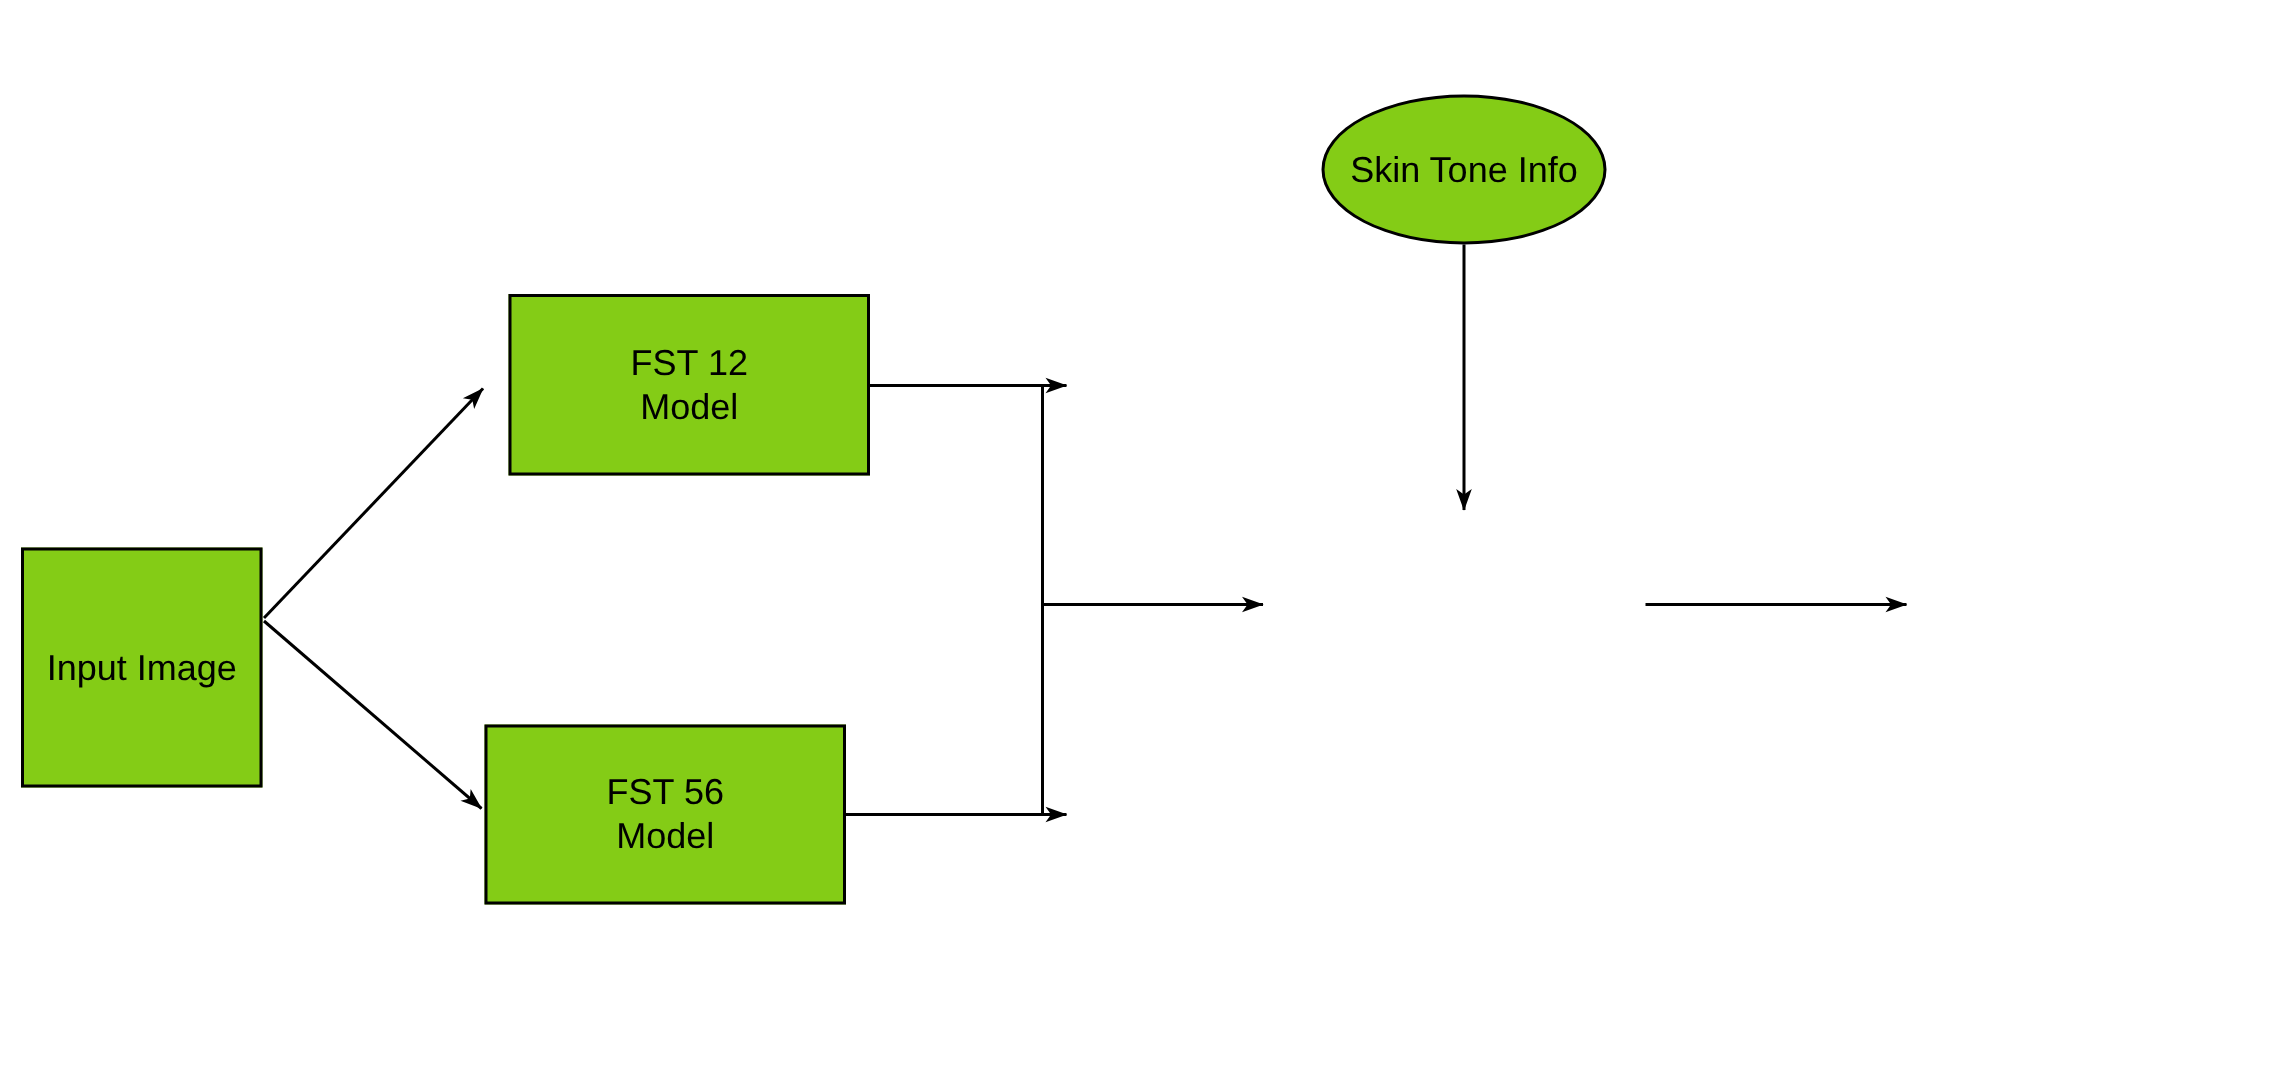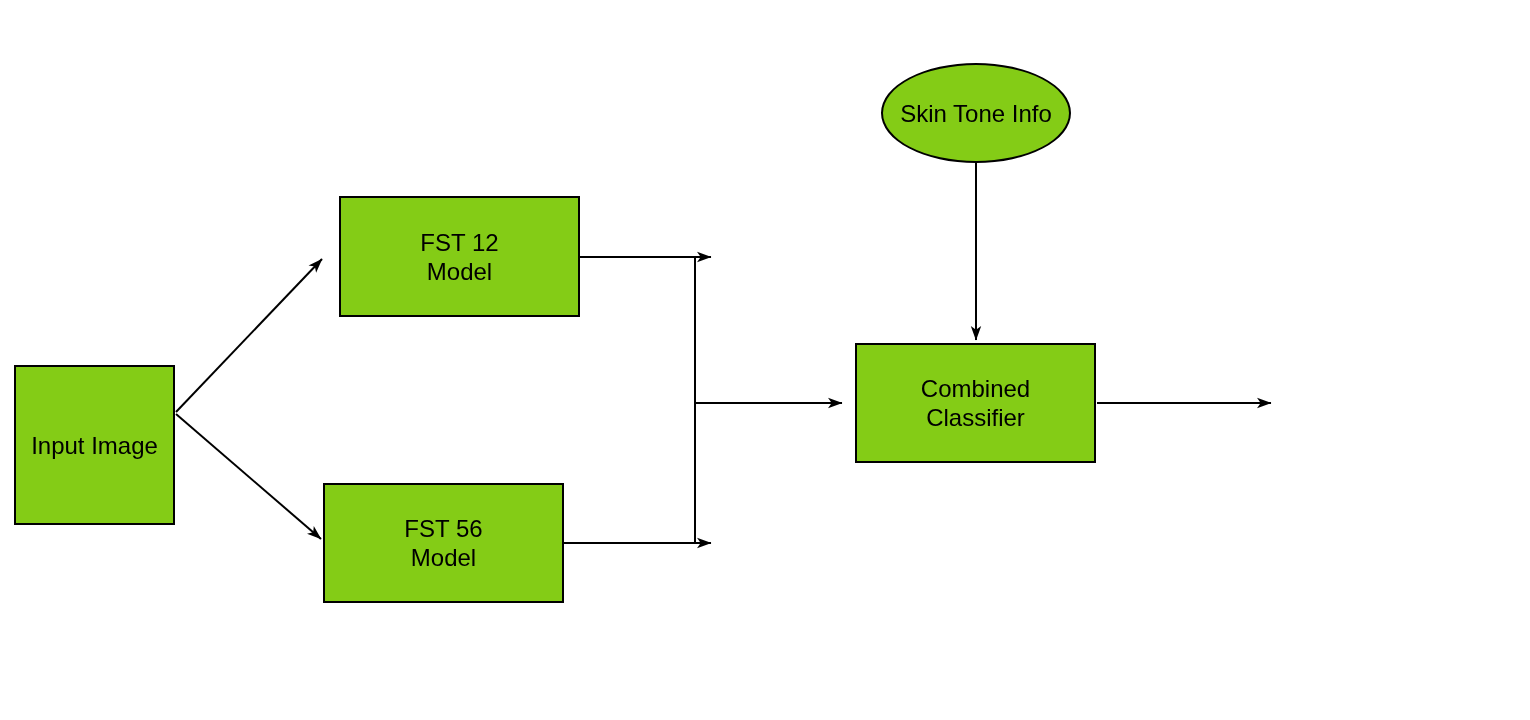--- a/index.html
+++ b/index.html
@@ -73,19 +73,15 @@
 
   <div class="node" id="n-fst56">
     <span class="label">FST 56
 Model</span>
   </div>
 
   <div class="node ellipse" id="n-skin">
     <span class="label">Skin Tone Info</span>
   </div>
 
-  <div class="node" id="n-combined">
-    <span class="label">Combined
-Classifier</span>
-  </div>
 
 
 </div>
 
 </body></html>

